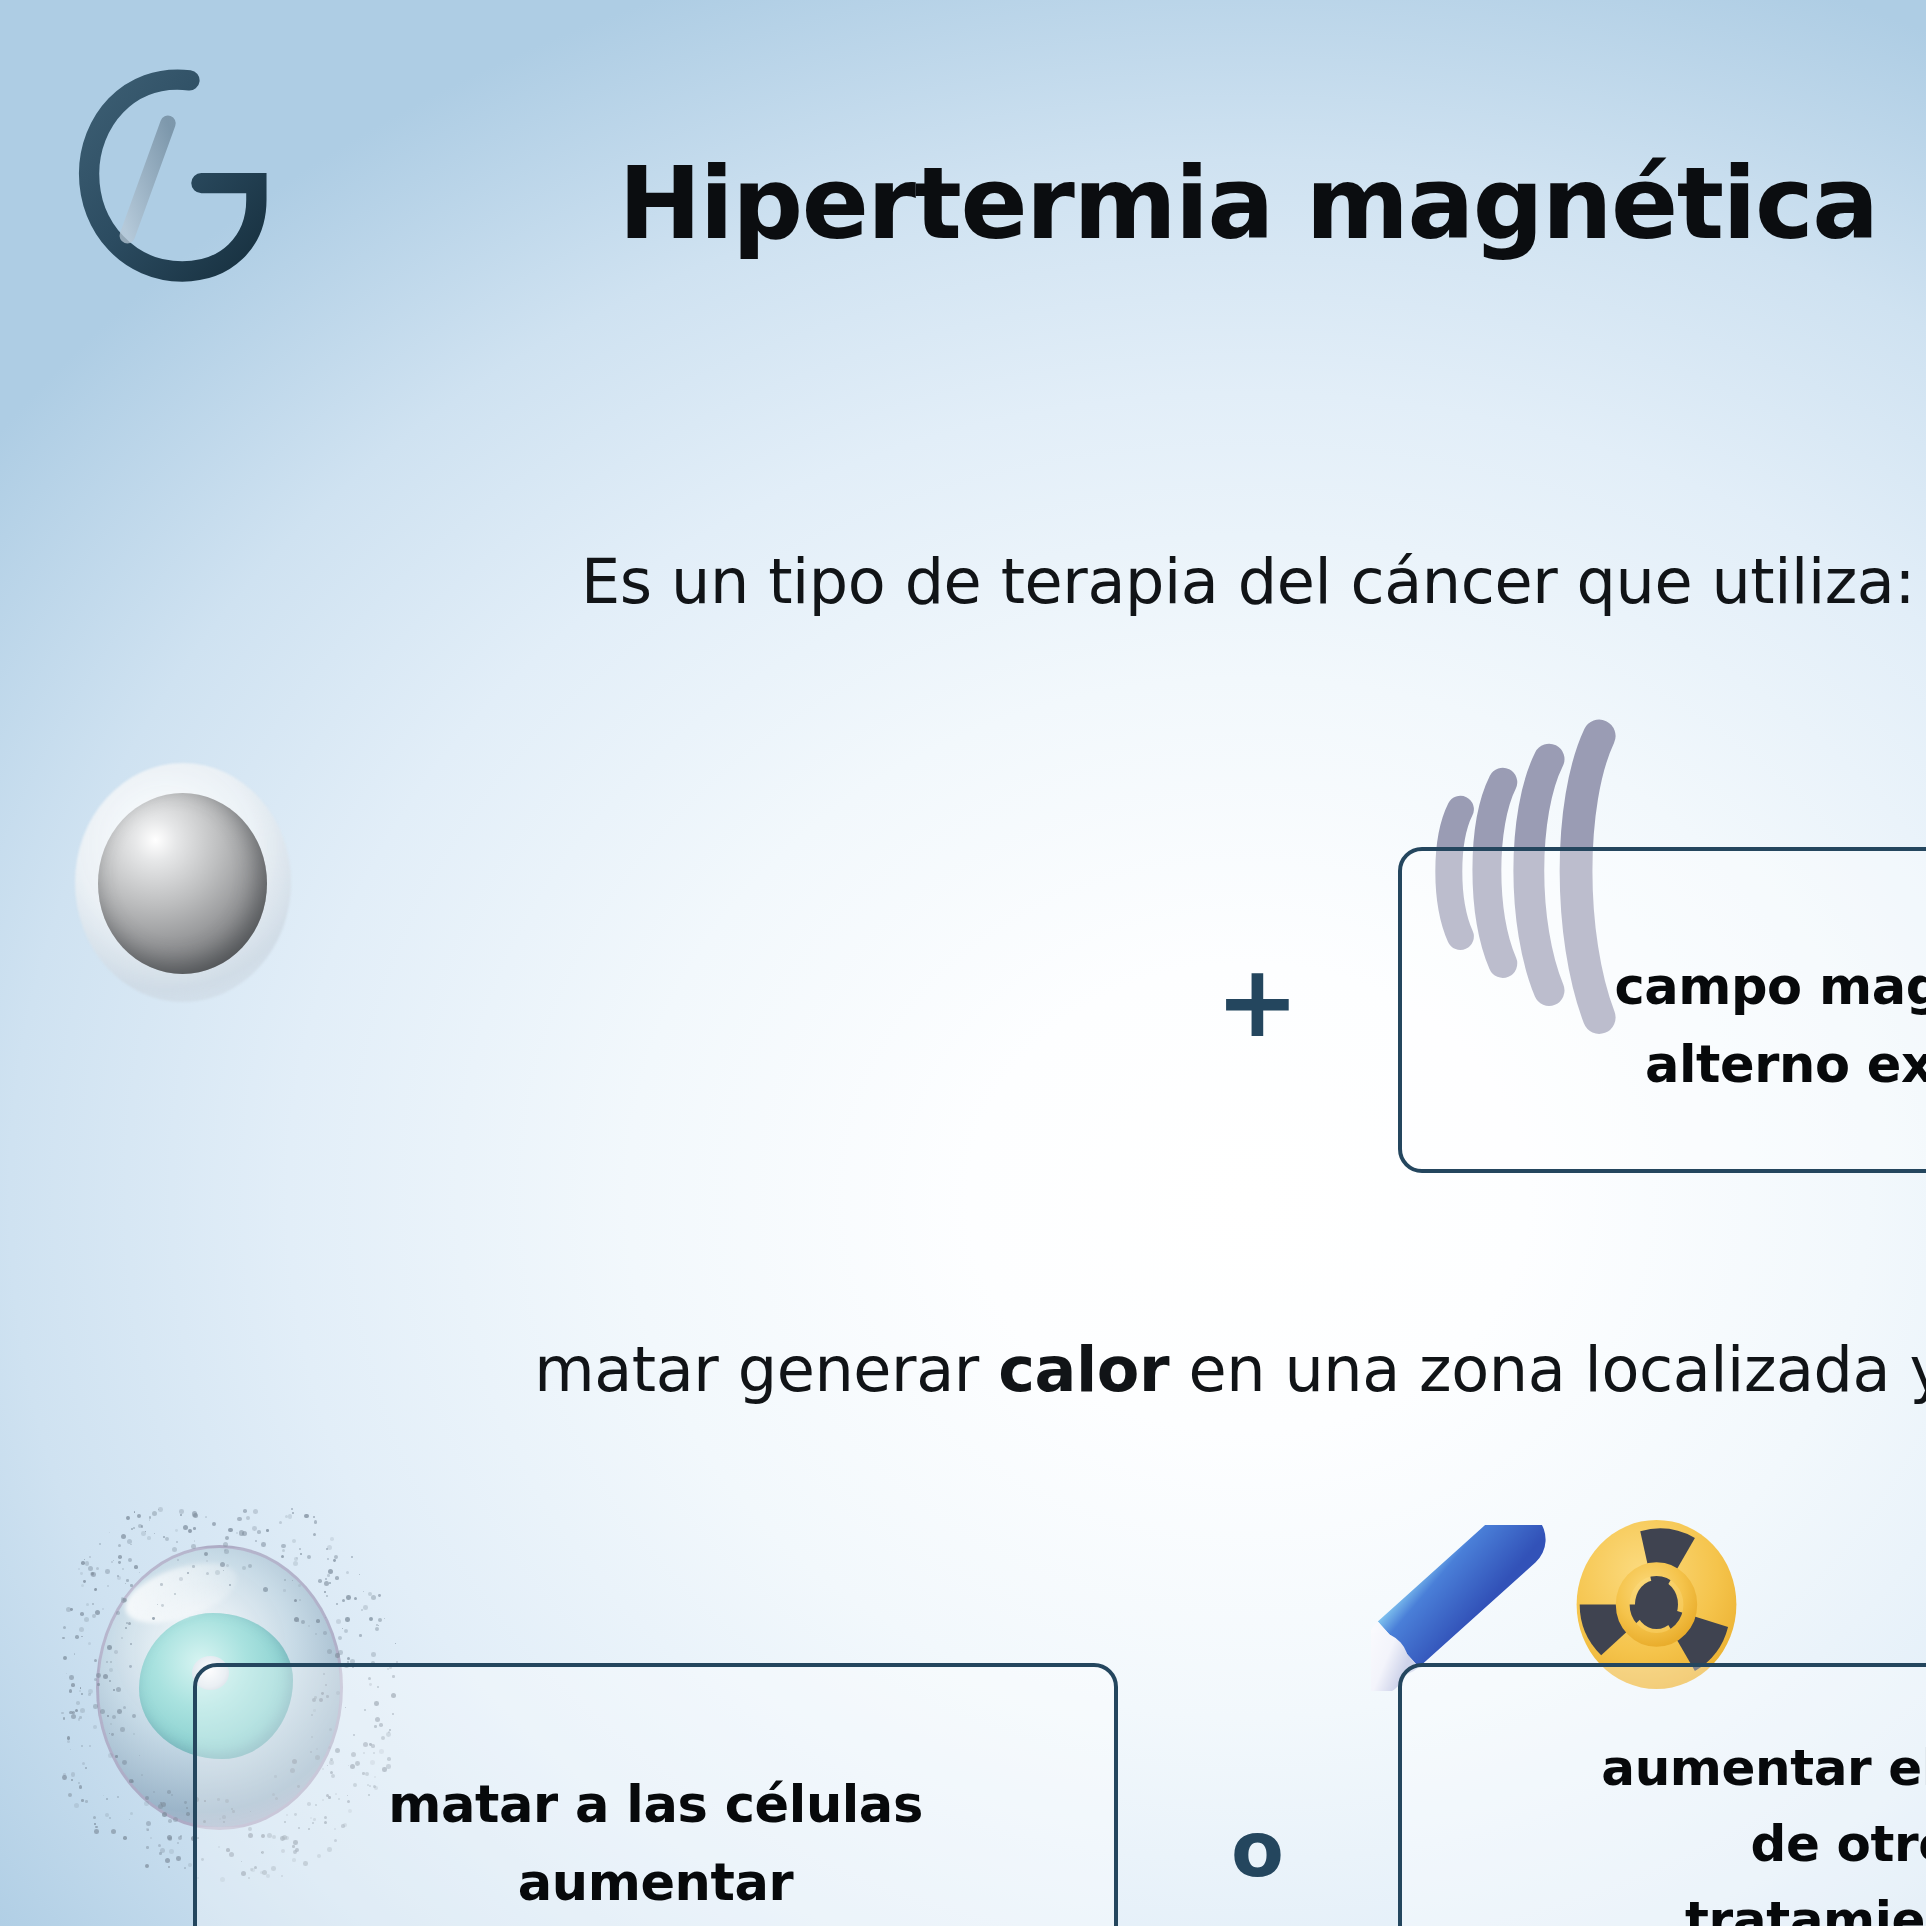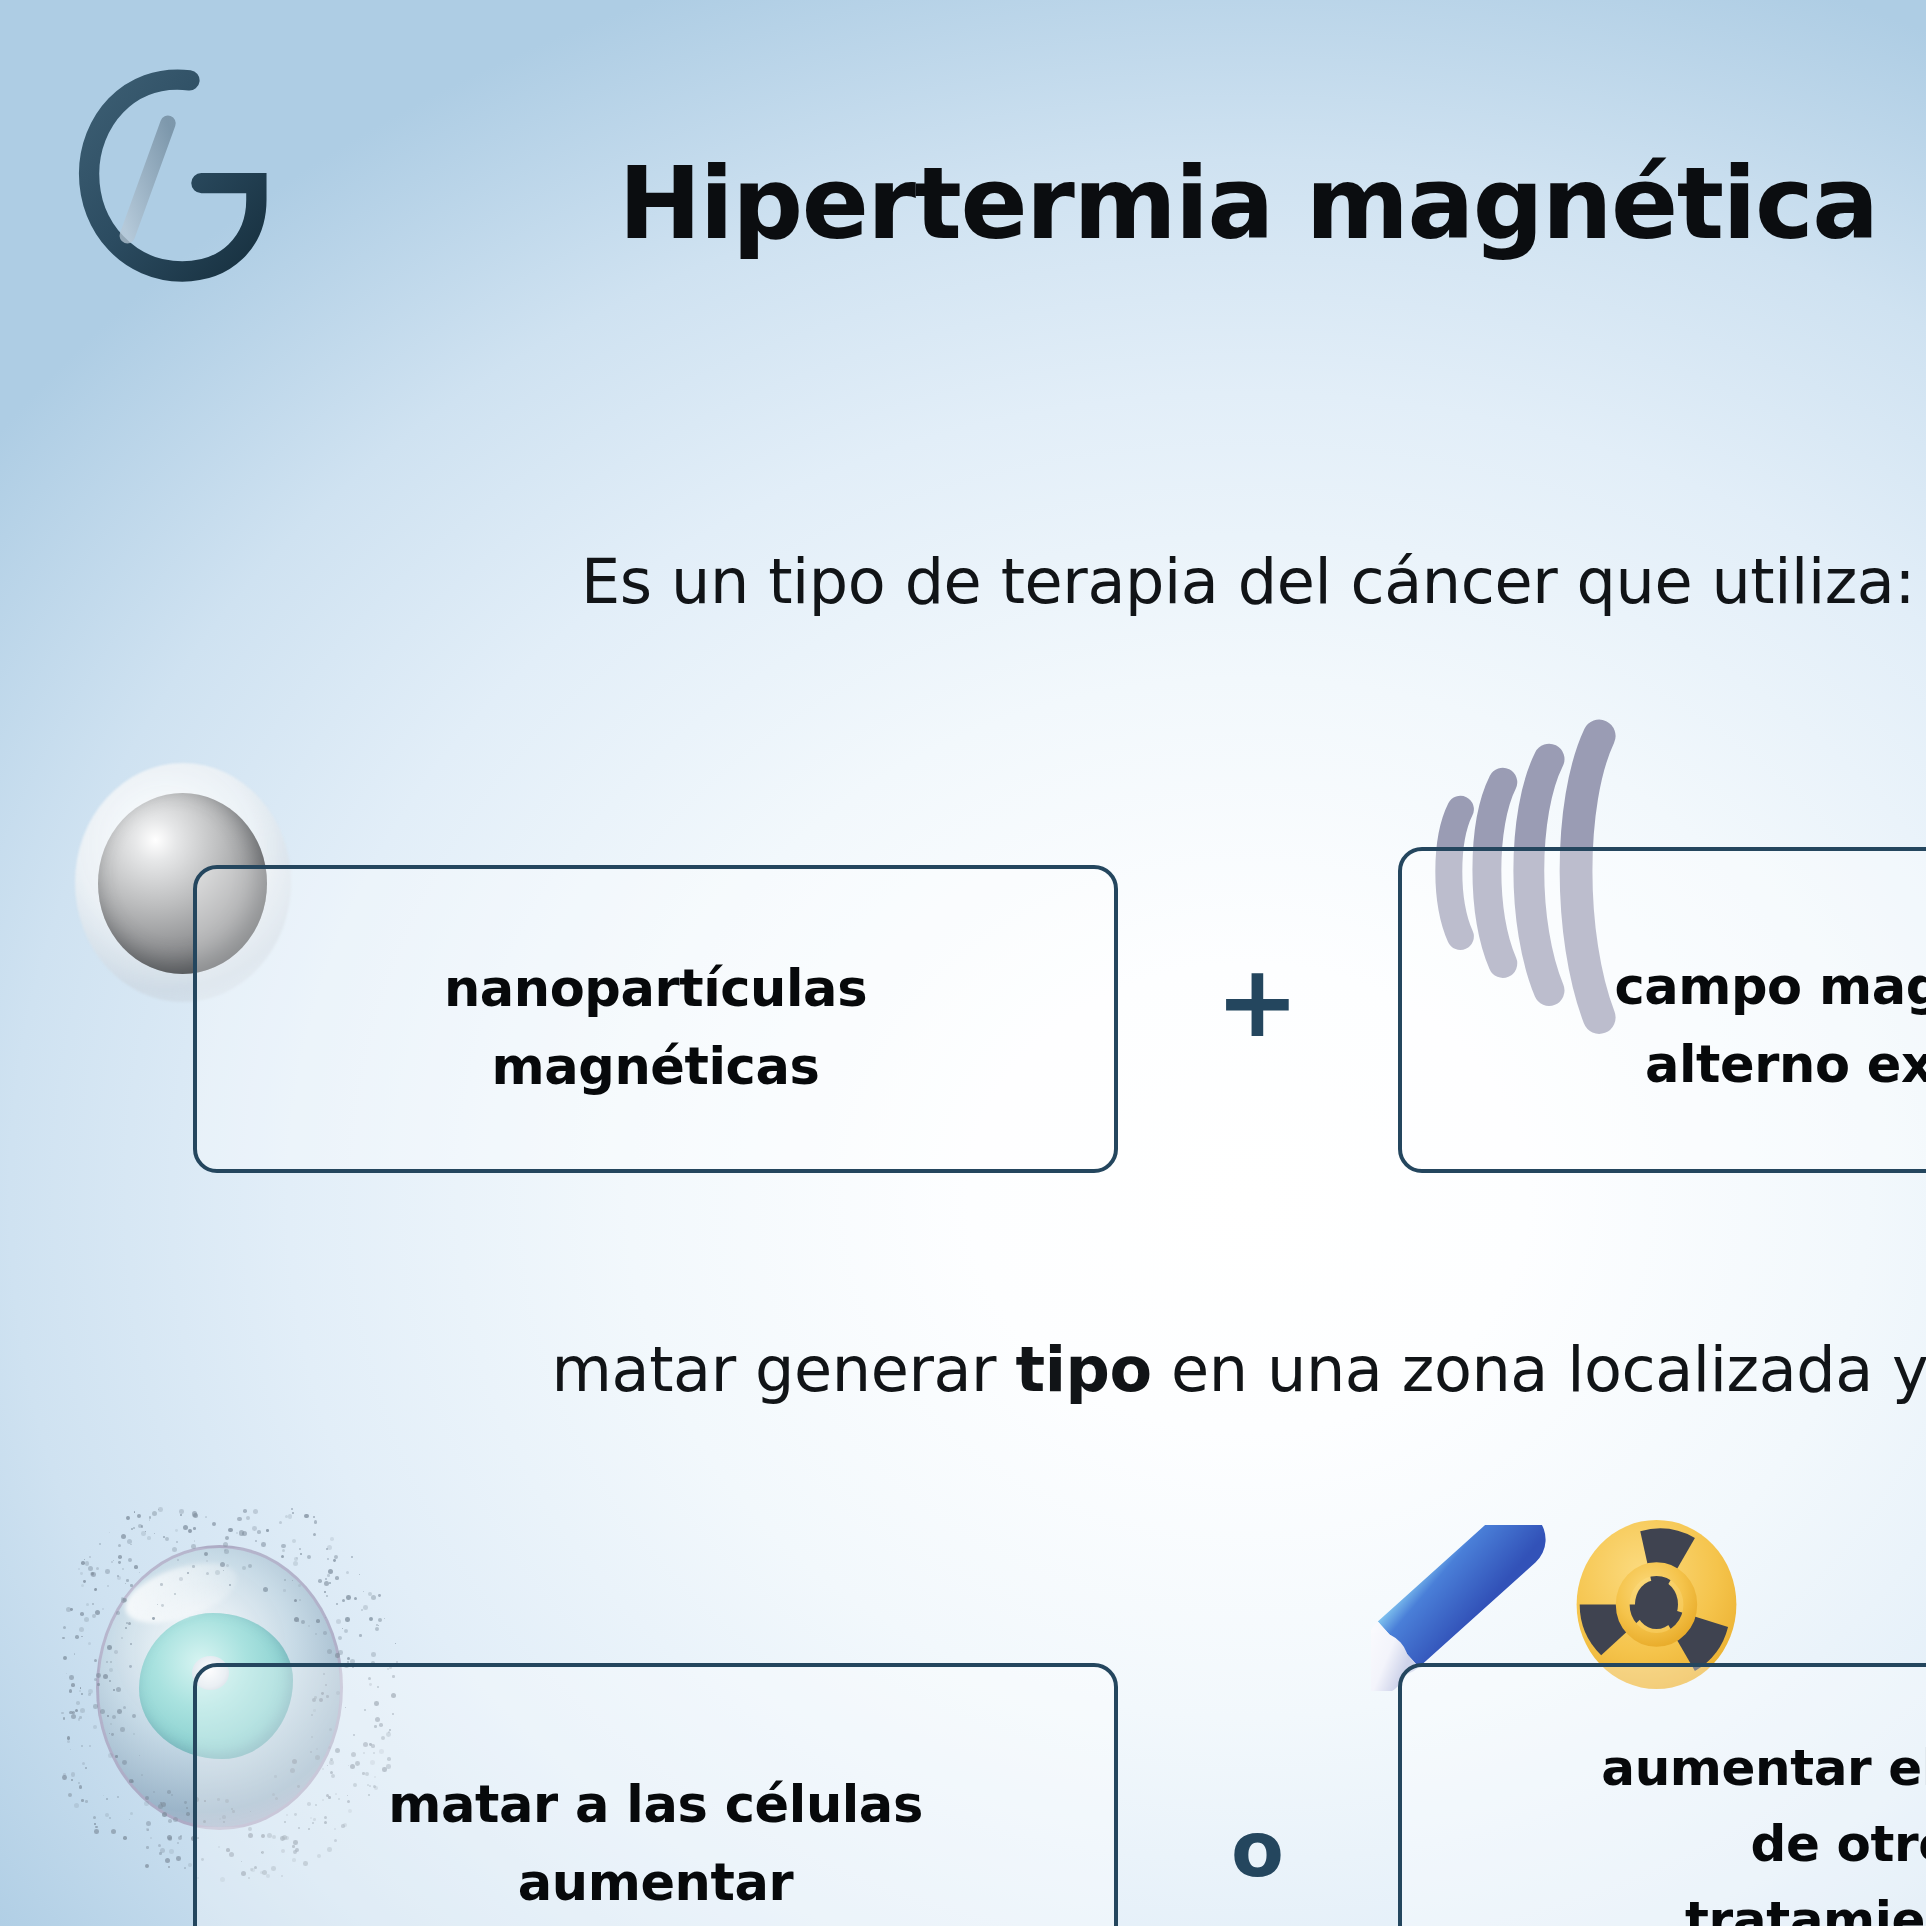--- a/index.html
+++ b/index.html
@@ -190,33 +190,29 @@
     <svg viewBox="0 0 120 180" aria-hidden="true">
       <g fill="none" stroke="#9a9cb4" stroke-linecap="round">
         <path d="M106 14 C 90 48 90 118 106 160" stroke-width="17"></path>
         <path d="M80 26 C 66 54 66 112 80 146" stroke-width="16"></path>
         <path d="M56 38 C 45 60 45 106 56 132" stroke-width="15"></path>
         <path d="M34 52 C 26 68 26 100 34 118" stroke-width="14"></path>
       </g>
     </svg>
   </div>
 
-  <div class="card" id="card-np">
-    <div class="label">nanopartículas
-magnéticas</div>
-  </div>
 
   <div class="op" id="op-plus">+</div>
 
   <div class="card" id="card-field">
     <div class="label">campo magnético
 alterno externo</div>
   </div>
 
-  <div class="lead second"><span>matar generar </span><b>tipo</b><span> en una zona localizada y:</span></div>
+  <div class="lead second"><span>matar generar </span><b>calor</b><span> en una zona localizada y:</span></div>
 
   <div class="icon-wrap" id="icon-cell">
     <div class="membrane"></div>
     <div class="nucleus"></div>
     <div class="nucleolus"></div>
     <div class="sheen"></div>
     <div id="cell-specks">
         <div class="speck" style="left: 10px; top: 176px; width: 2.2px; height: 2.2px; opacity: 0.21;"></div>
         <div class="speck" style="left: 267px; top: 177px; width: 4.2px; height: 4.2px; opacity: 0.33;"></div>
         <div class="speck" style="left: 216px; top: 1.1px; width: 3.3px; height: 3.3px; opacity: 0.24;"></div>

